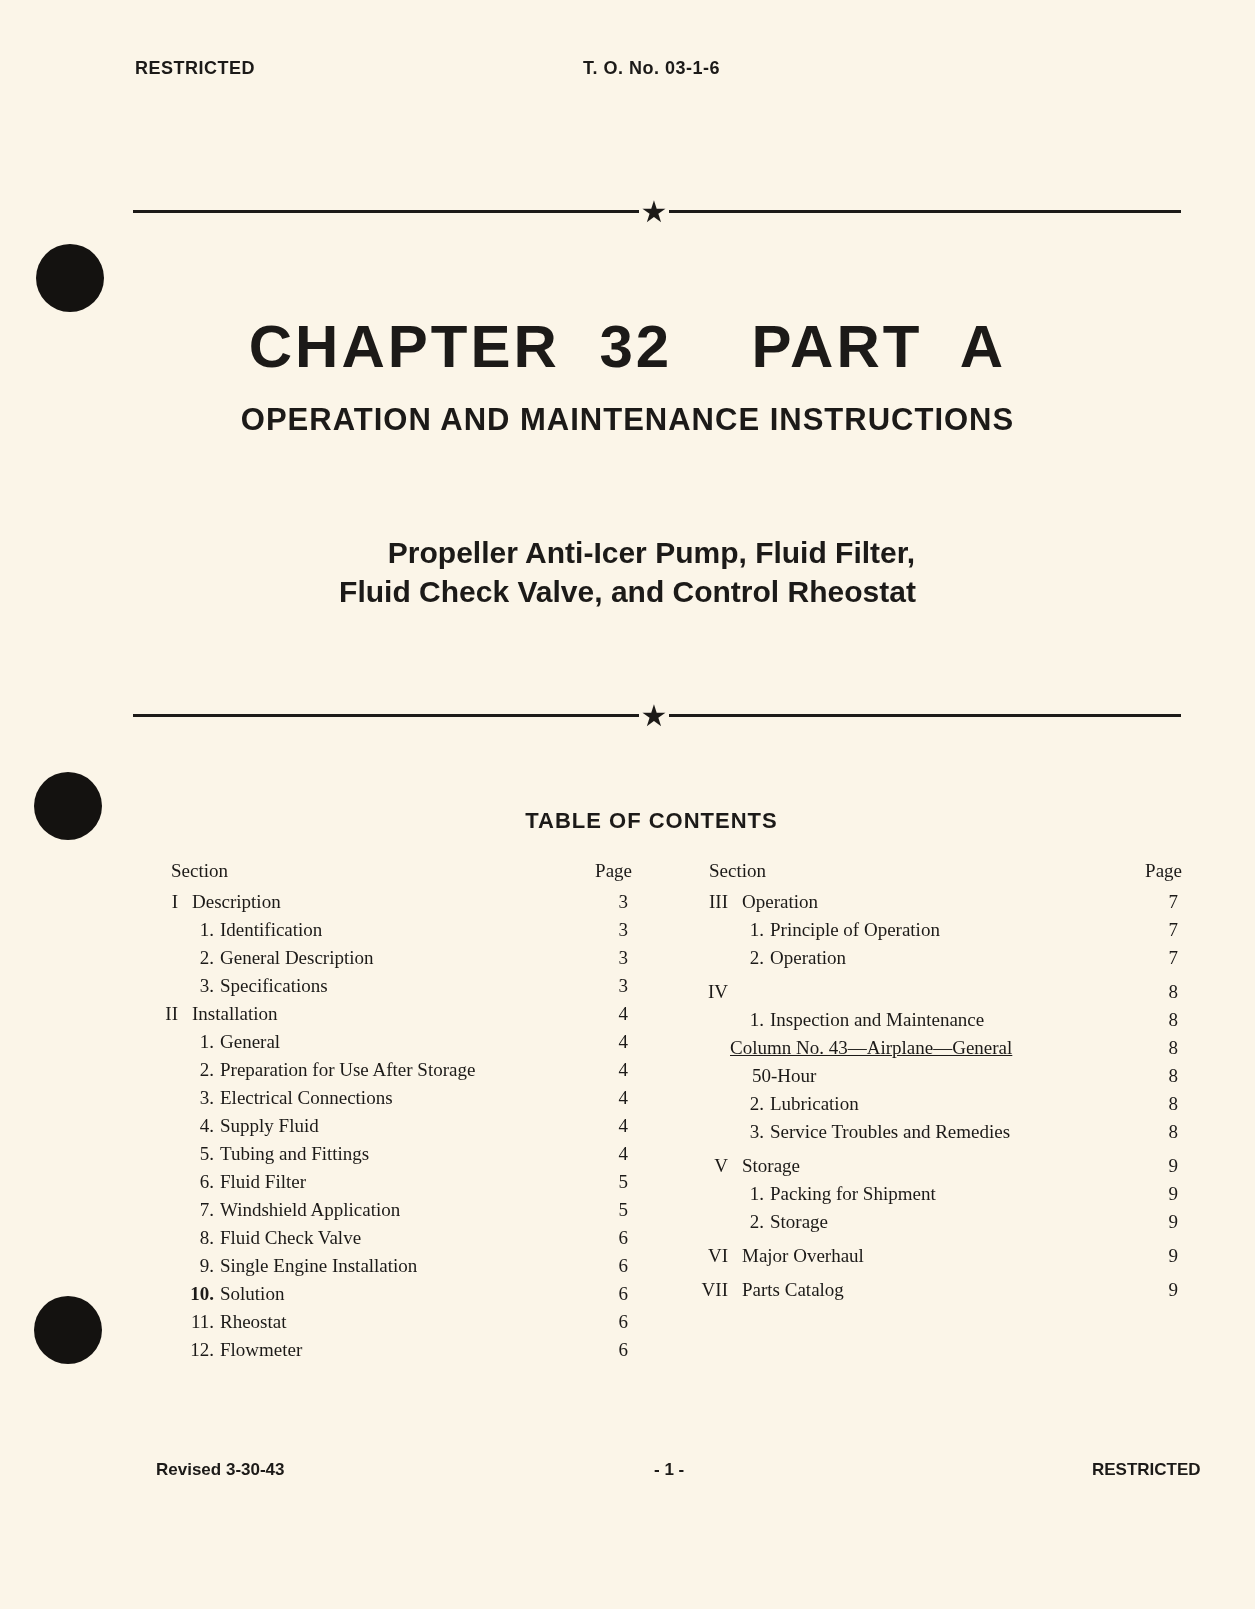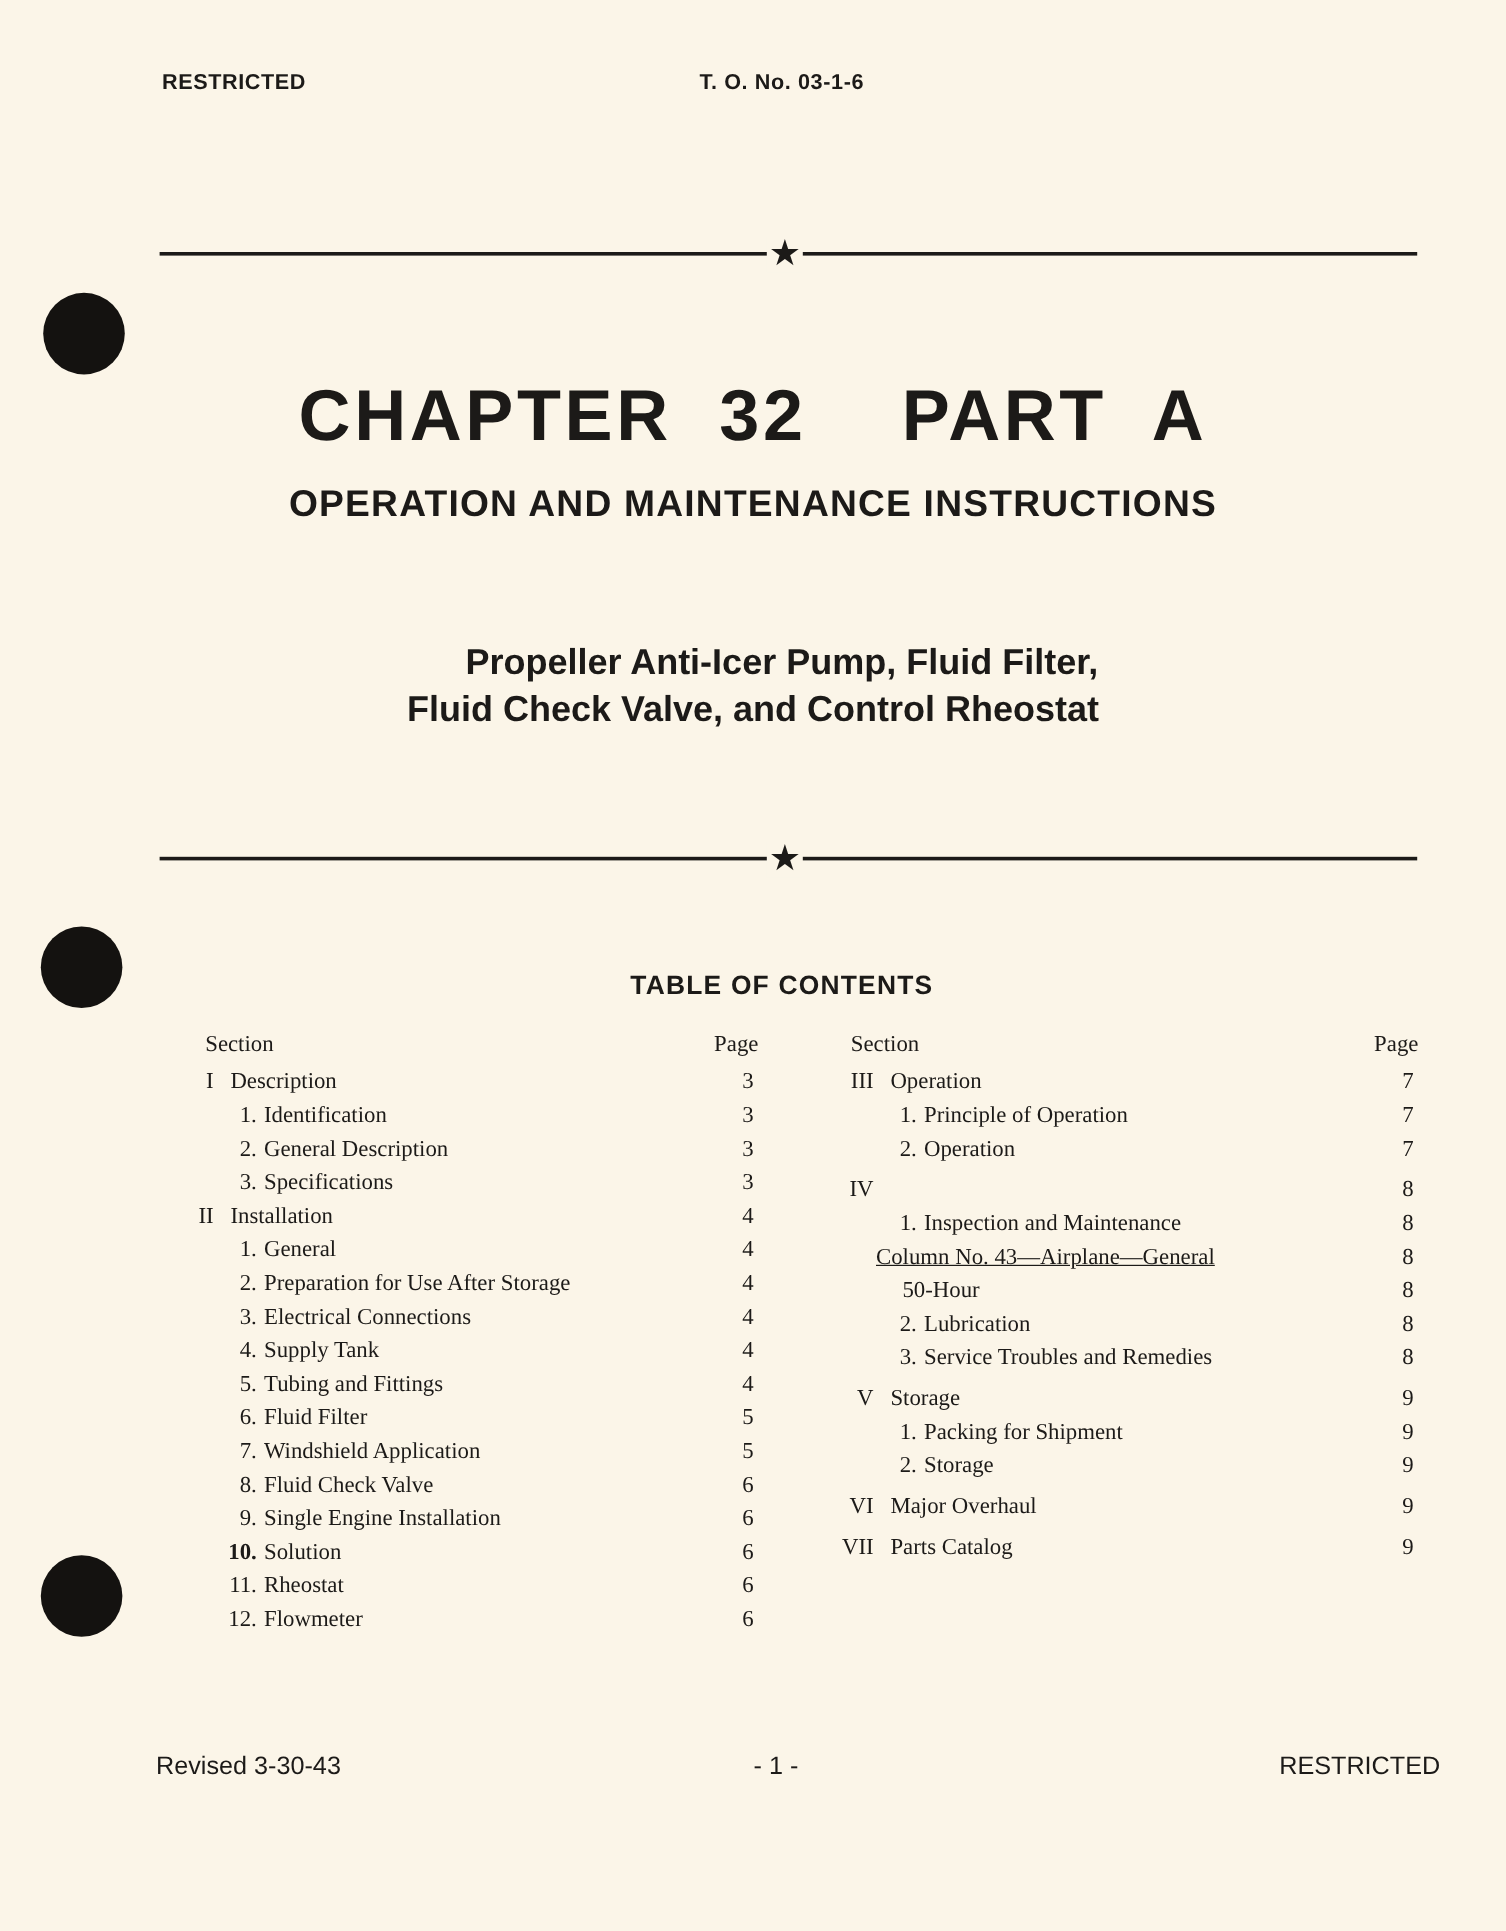--- a/index.html
+++ b/index.html
@@ -49,21 +49,21 @@
     .toc-head { position: relative; height: 28px; }
     .toc-head .s { position: absolute; left: 0; margin-left: 41px; }
     .toc-head .p { position: absolute; right: 0; }
     .row { position: relative; height: 28px; line-height: 28px; }
     .row .num { position: absolute; text-align: right; }
     .row .lbl { position: absolute; }
     .row .pg { position: absolute; right: 4px; }
     .gap { height: 6px; }
     .ftr {
       position: absolute; top: 1460px;
-      font-family: "Liberation Sans", sans-serif; font-weight: normal; font-size: 21px;
+      font-family: "Liberation Sans", sans-serif; font-weight: bold; font-size: 17px; margin-left: 26px;
     }
   </style>
 </head>
 <body>
 
 <div class="hdr" style="left:135px;">RESTRICTED</div>
 <div class="hdr" style="left:583px;">T. O. No. 03-1-6</div>
 
 <div class="hole" style="left:36px; top:244px;"></div>
 <div class="hole" style="left:34px; top:772px;"></div>
@@ -123,21 +123,21 @@
         <span class="lbl" style="left: 90px;">Preparation for Use After Storage</span>
         <span class="pg">4</span>
       </div>
       <div class="row">
         <span class="num" style="left: 52px; width: 32px;">3.</span>
         <span class="lbl" style="left: 90px;">Electrical Connections</span>
         <span class="pg">4</span>
       </div>
       <div class="row">
         <span class="num" style="left: 52px; width: 32px;">4.</span>
-        <span class="lbl" style="left: 90px;">Supply Tank</span>
+        <span class="lbl" style="left: 90px;">Supply Fluid</span>
         <span class="pg">4</span>
       </div>
       <div class="row">
         <span class="num" style="left: 52px; width: 32px;">5.</span>
         <span class="lbl" style="left: 90px;">Tubing and Fittings</span>
         <span class="pg">4</span>
       </div>
       <div class="row">
         <span class="num" style="left: 52px; width: 32px;">6.</span>
         <span class="lbl" style="left: 90px;">Fluid Filter</span>

